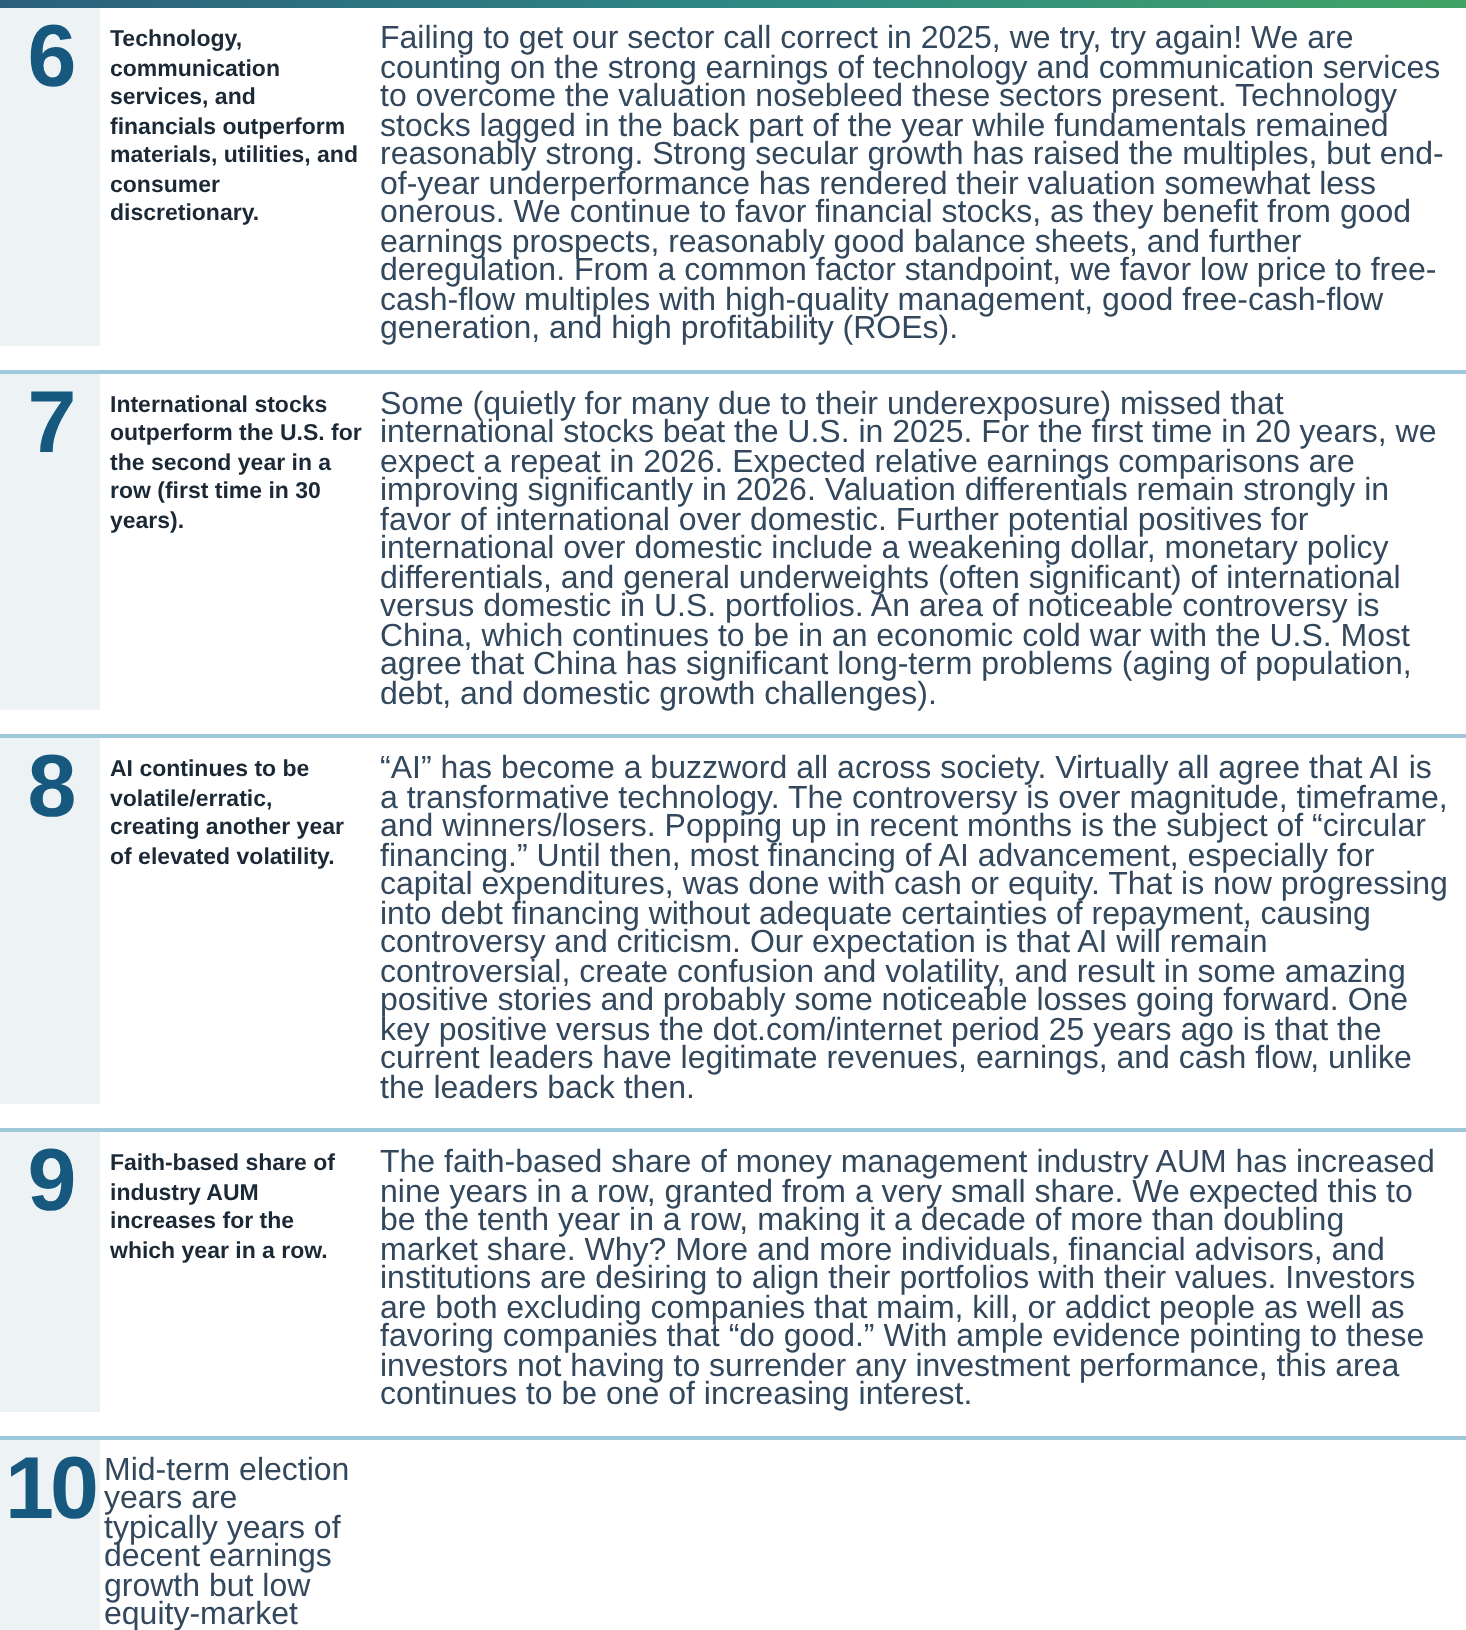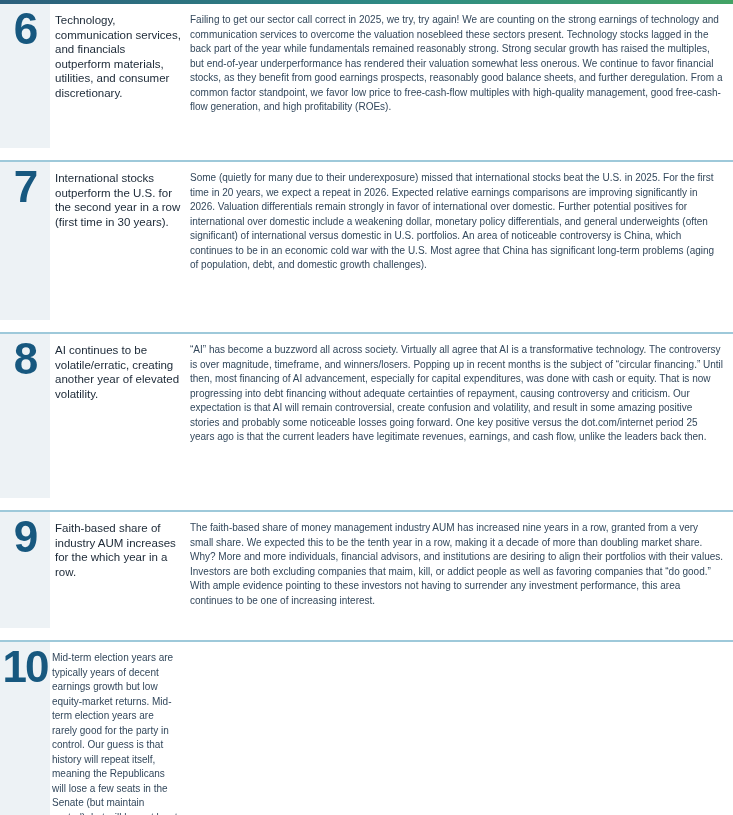--- a/index.html
+++ b/index.html
@@ -45,29 +45,29 @@
     letter-spacing: -2px;
     display: inline-block;
   }
   .title-cell {
     padding: 9px 6px 0 5px;
   }
   .title {
     margin: 0;
     font-size: 11.5px;
     line-height: 14.5px;
-    font-weight: normal;
+    font-weight: bold;
     color: #1b2836;
   }
   .body-cell {
     padding: 9px 9px 0 2px;
   }
   .body {
     margin: 0;
-    font-size: 10px;
+    font-size: 16px;
     line-height: 14.5px;
     color: #33485c;
   }
   .bottom-line {
     height: 2px;
     background: #aed2df;
   }
 </style>
 </head>
 <body>

